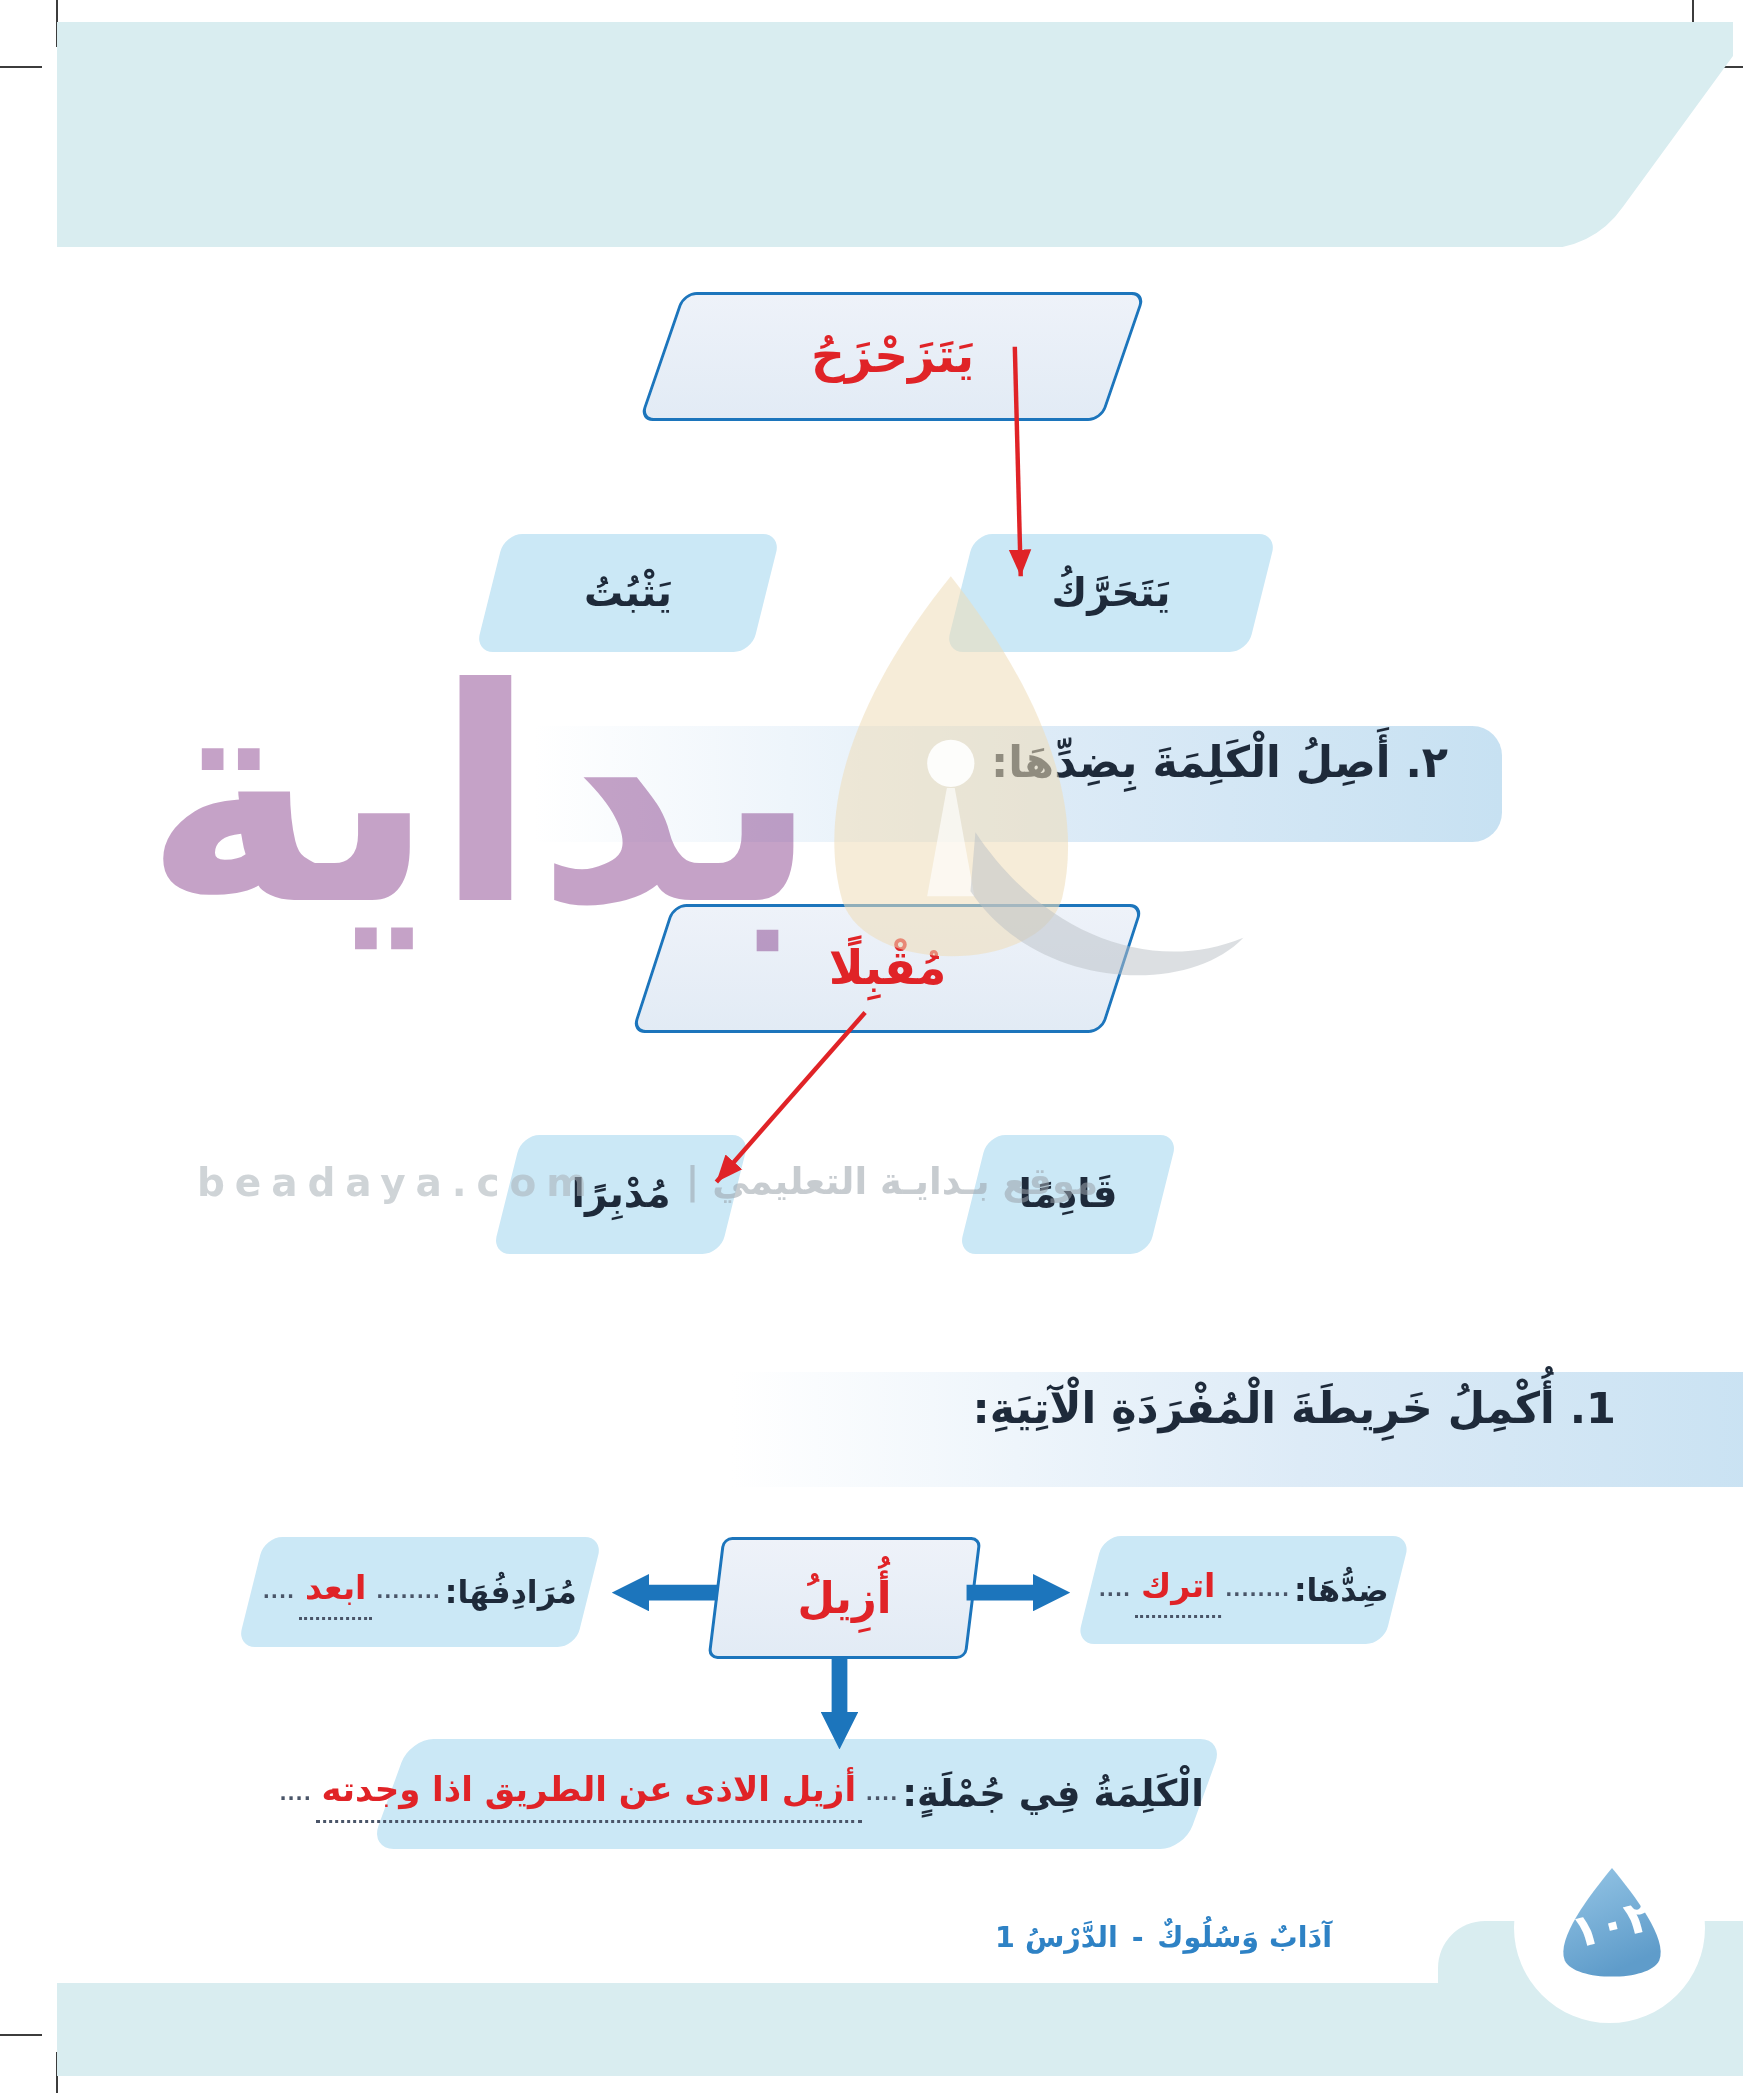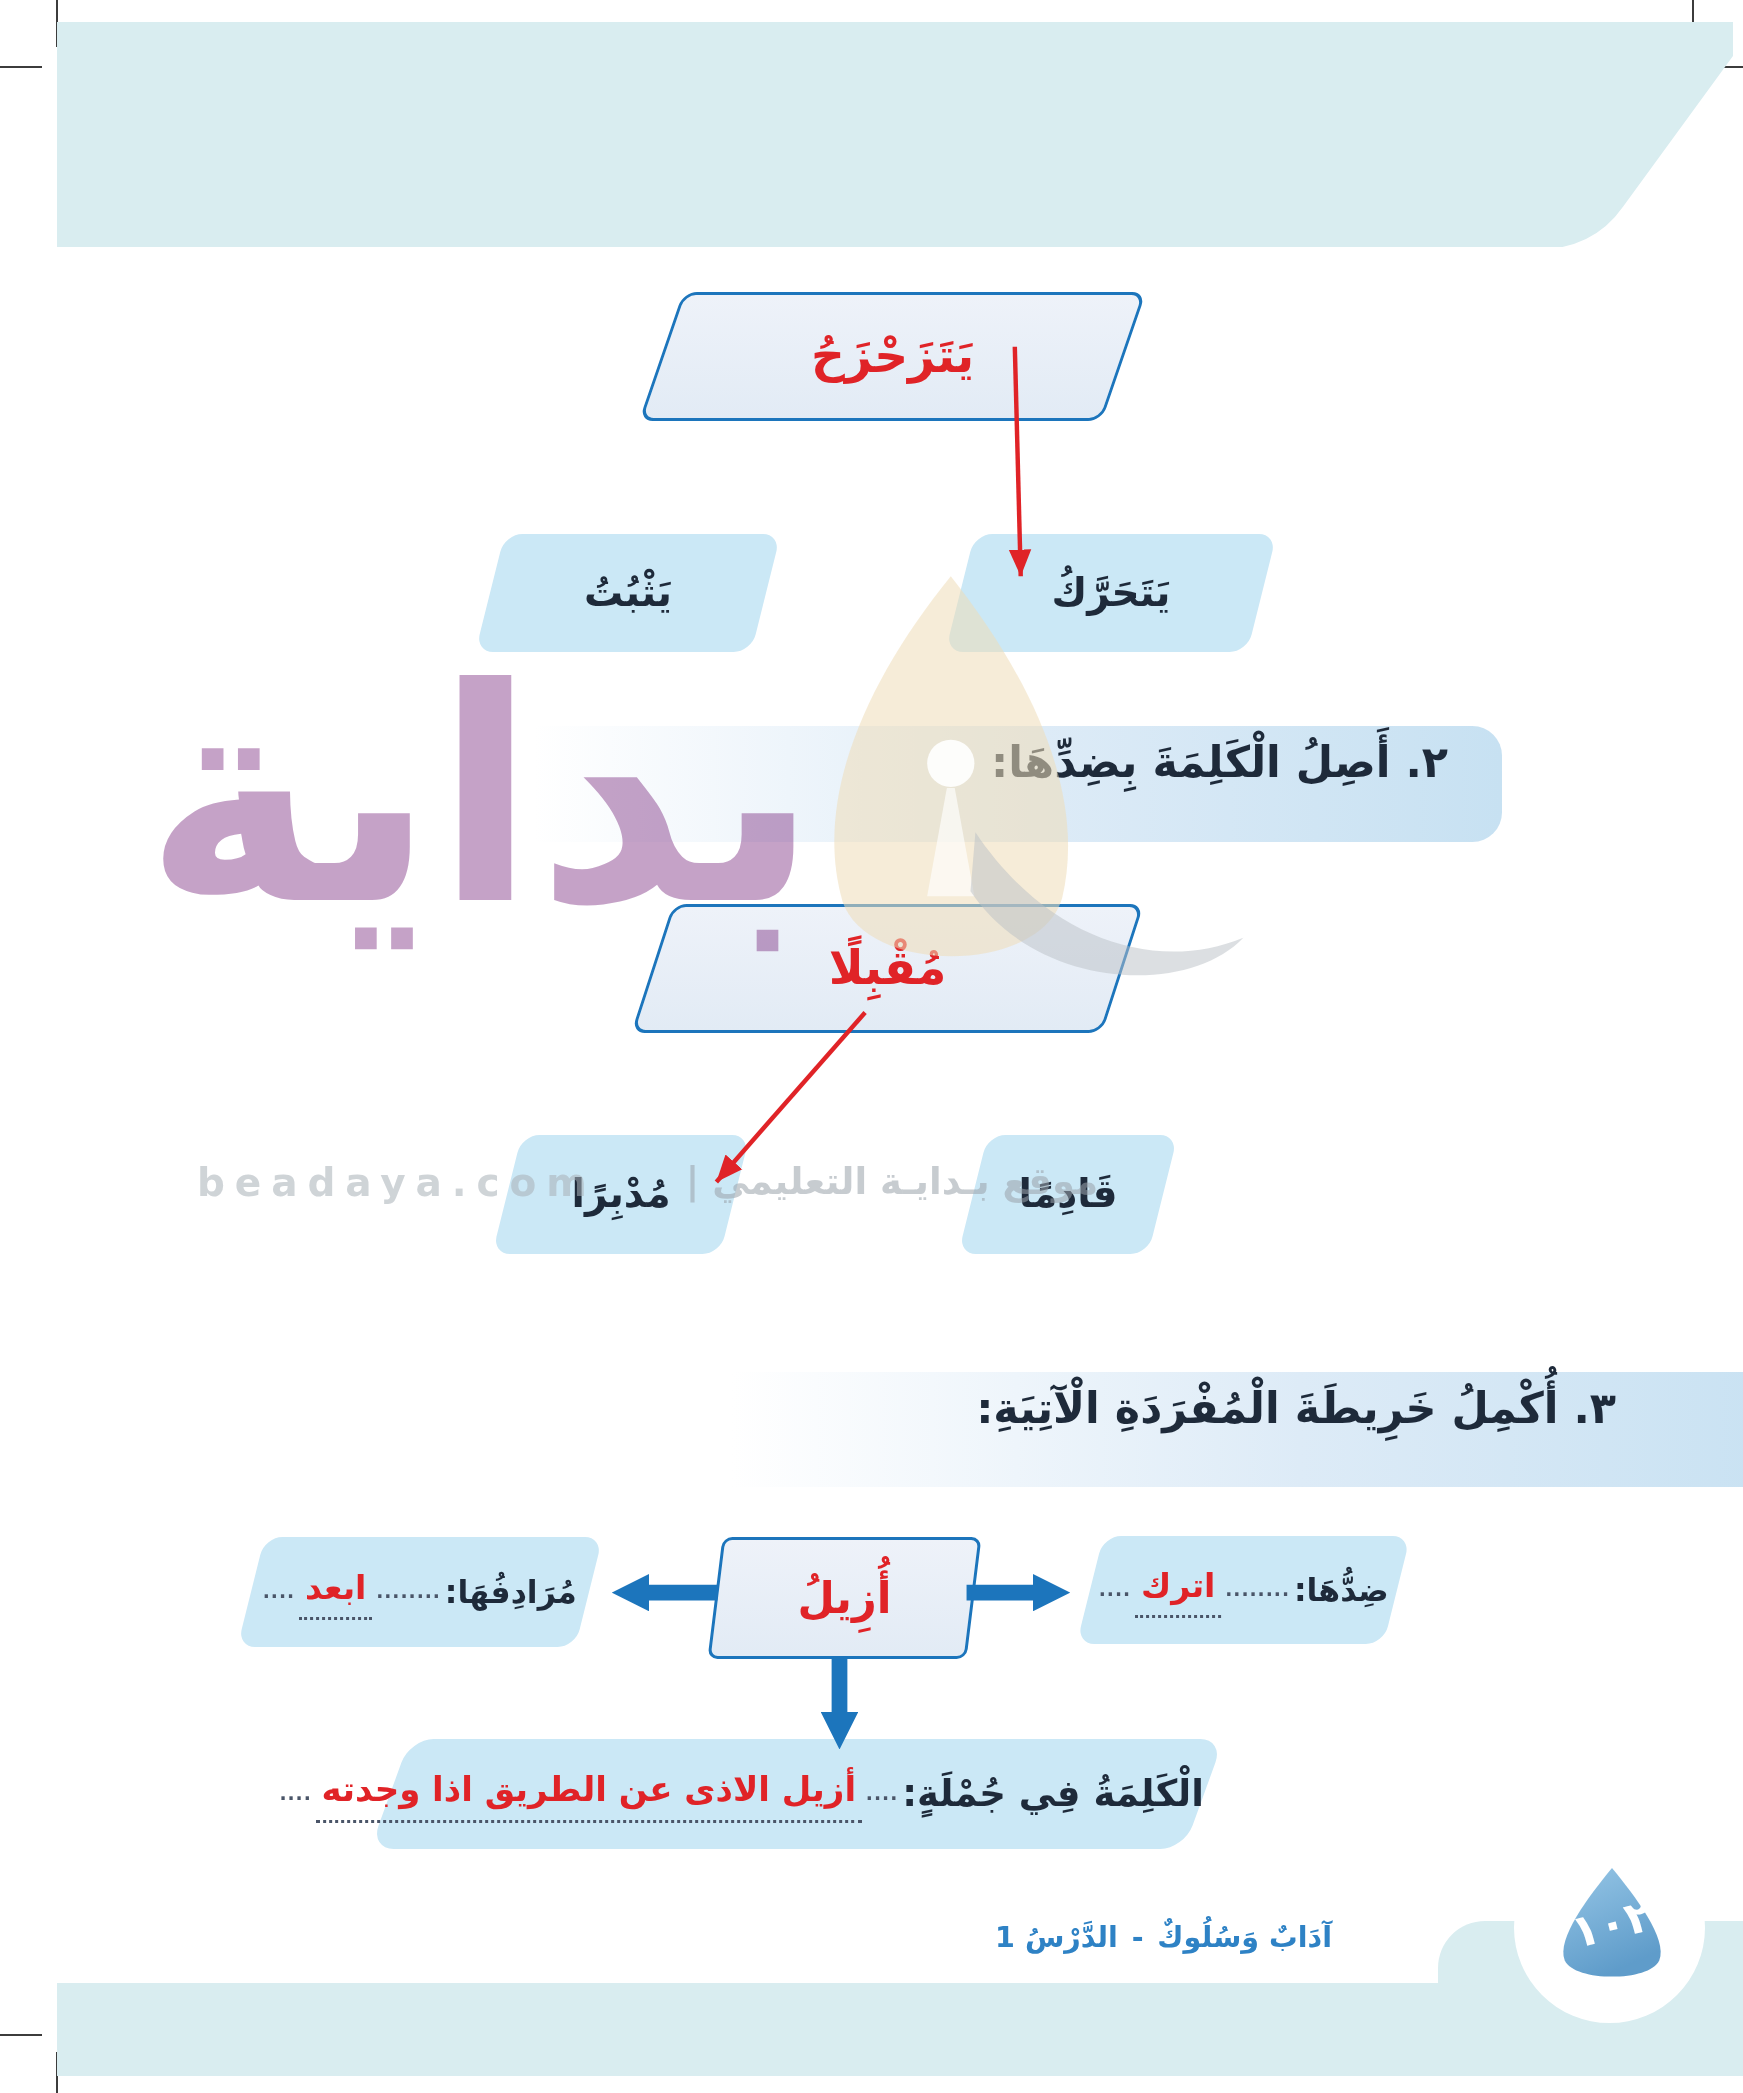--- a/index.html
+++ b/index.html
@@ -122,21 +122,21 @@
         <span class="opt-word">مُدْبِرًا</span>
       </div>
   </div>
   <div class="pbox filled sk14 opt-r2-right">
     <div class="inner">
         <span class="opt-word">قَادِمًا</span>
       </div>
   </div>
 
   <div class="bar bar3">
-    <span>٣. أُكْمِلُ خَرِيطَةَ الْمُفْرَدَةِ الْآتِيَةِ:</span>
+    <span>1. أُكْمِلُ خَرِيطَةَ الْمُفْرَدَةِ الْآتِيَةِ:</span>
   </div>
 
   <div class="pbox outlined sk7 map-center">
     <div class="inner">
         <span class="prompt-word">أُزِيلُ</span>
       </div>
   </div>
 
   <div class="pbox filled sk14 map-right">
     <div class="inner mapinner">

